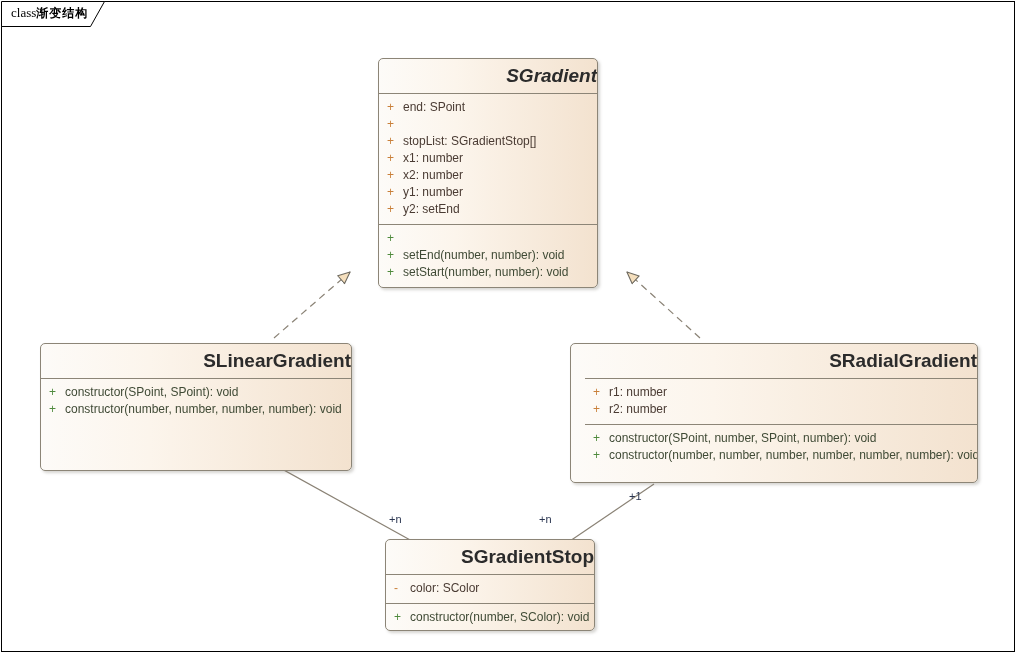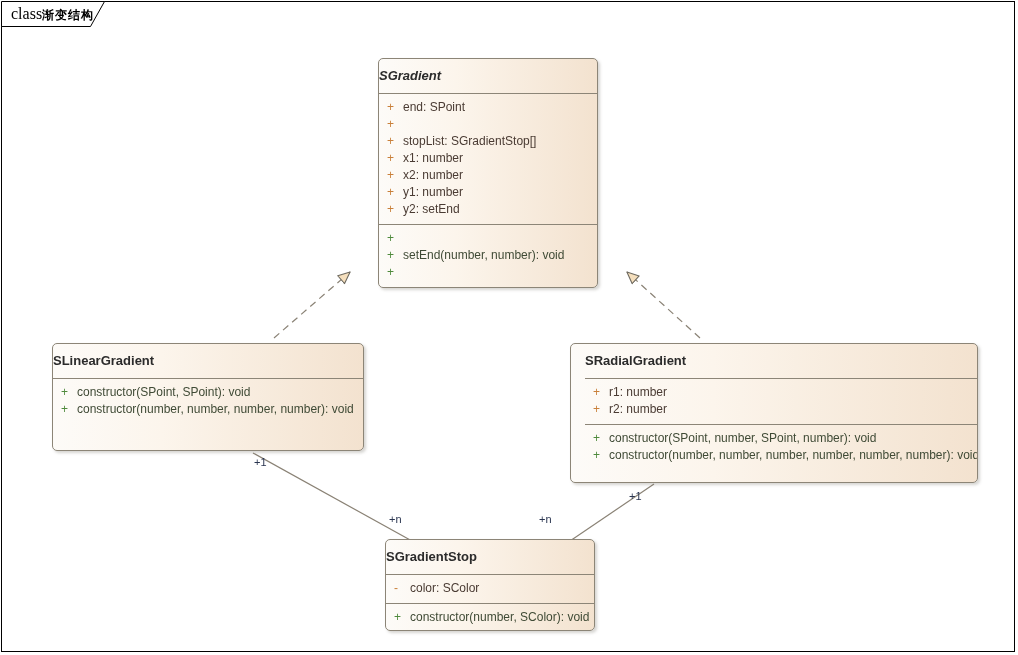--- a/index.html
+++ b/index.html
@@ -44,21 +44,21 @@
     position: absolute;
     left: 10px;
     top: 4px;
     font-size: 12px;
     color: #000000;
     white-space: nowrap;
     font-family: "Liberation Sans", sans-serif;
   }
   #frame-title .kw {
     font-family: "Liberation Serif", serif;
-    font-size: 16px;
+    font-size: 13px;
     margin-top: 40px;
   }
   #frame-title .cn {
     font-weight: bold;
     letter-spacing: 1px;
   }
 
   
   #links {
     position: absolute;
@@ -75,22 +75,22 @@
     box-sizing: border-box;
     border: 1px solid #8c8577;
     border-radius: 5px;
     background: linear-gradient(to right, #fdfbf8 0%, #fcf5ec 35%, #f3e2cf 100%);
     box-shadow: 2px 2px 3px rgba(120,115,105,0.30);
     overflow: hidden;
   }
   .uml-title {
     height: 34px;
     line-height: 34px;
-    text-align: left;
-    font-size: 13px;
+    text-align: right;
+    font-size: 19px;
     font-weight: bold;
     color: #2b2b2b;
     border-bottom: 1px solid #8c8577;
     white-space: nowrap;
   }
   .uml-title.abstract {
     font-style: italic;
   }
   .uml-section {
     padding: 5px 0 6px 0;
@@ -206,25 +206,26 @@
     <div class="uml-section bordered">
       <div class="uml-row oper">
         <span class="uml-vis">+</span>
       </div>
       <div class="uml-row oper">
         <span class="uml-vis">+</span>
         <span class="uml-text">setEnd(number, number): void</span>
       </div>
       <div class="uml-row oper">
         <span class="uml-vis">+</span>
-      </div>
-    </div>
-  </div>
-
-  <div class="umlbox" style="left:52px; top:343px; width:312px; height:108px;">
+        <span class="uml-text">setStart(number, number): void</span>
+      </div>
+    </div>
+  </div>
+
+  <div class="umlbox" style="left:40px; top:343px; width:312px; height:128px;">
     <div class="uml-title">SLinearGradient</div>
 
     <div class="uml-section">
       <div class="uml-row oper">
         <span class="uml-vis">+</span>
         <span class="uml-text">constructor(SPoint, SPoint): void</span>
       </div>
       <div class="uml-row oper">
         <span class="uml-vis">+</span>
         <span class="uml-text">constructor(number, number, number, number): void</span>

